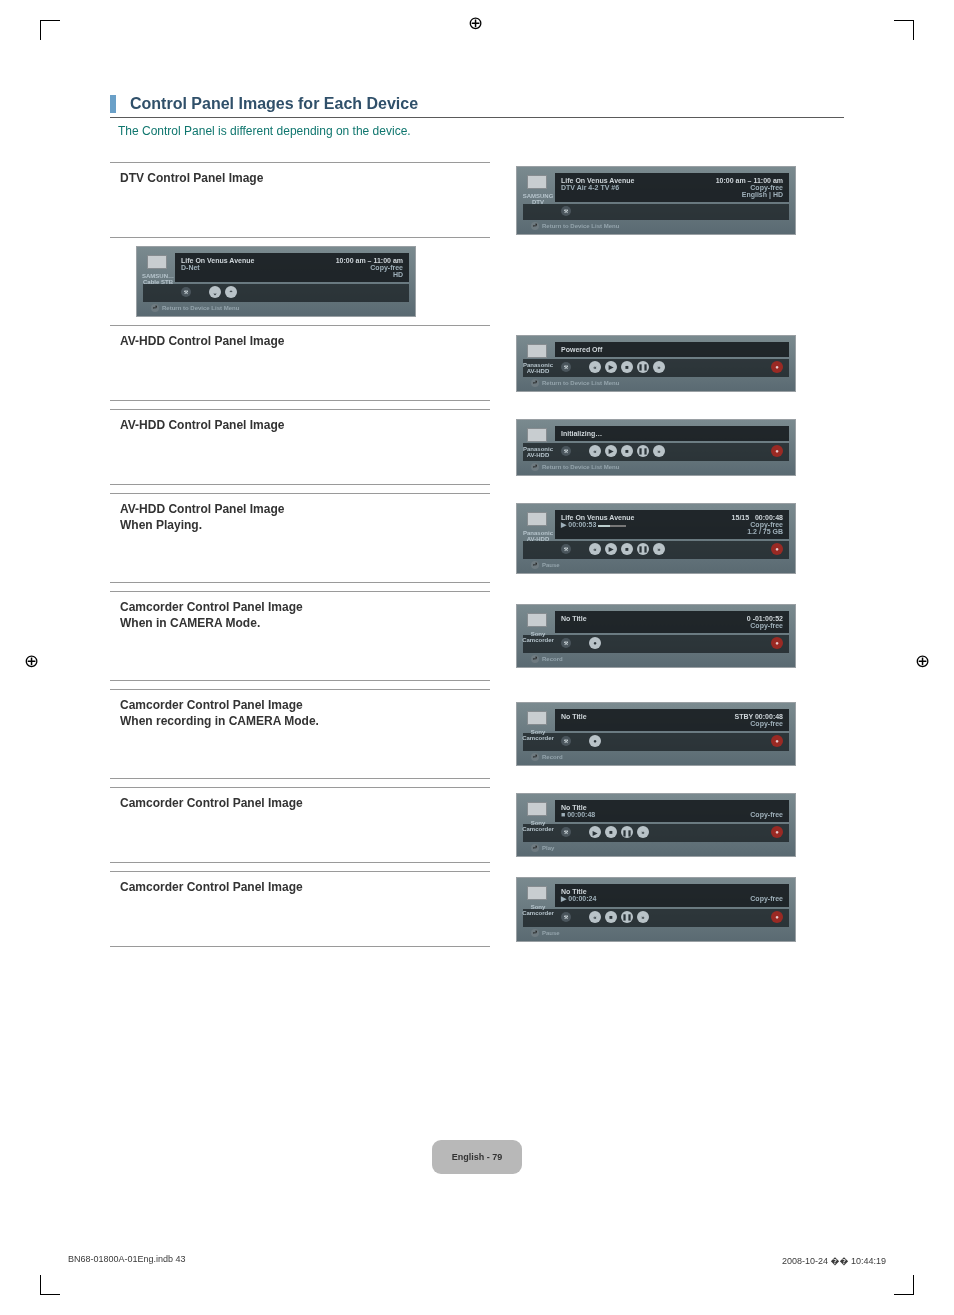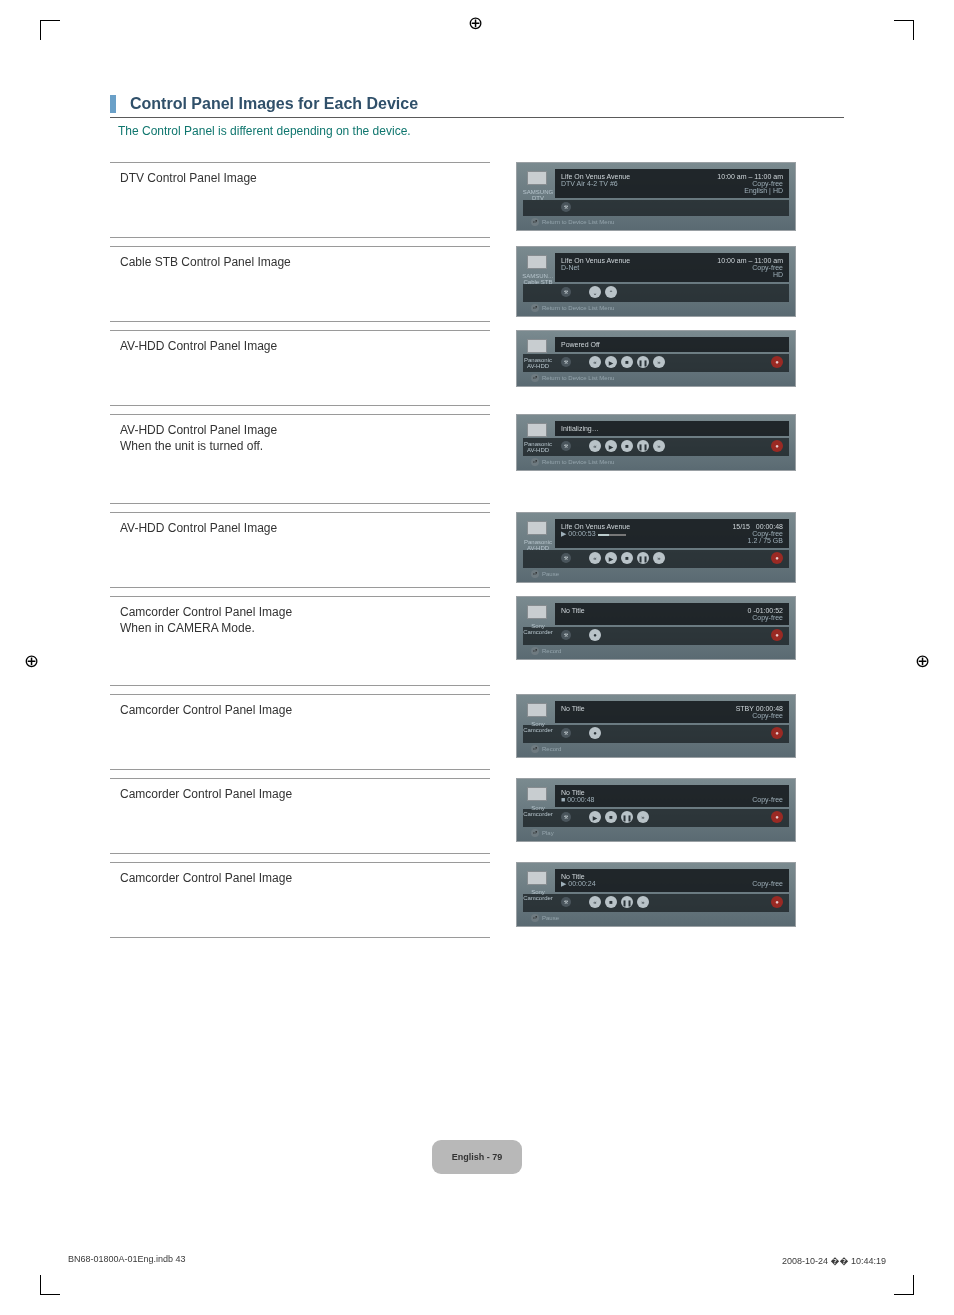--- a/index.html
+++ b/index.html
@@ -42,22 +42,23 @@
     margin: 2px 0 6px 0;
   }
   .intro {
     font-size: 12px;
     color: #0f766e;
     margin: 4px 0 24px 8px;
   }
   .rows { }
   .row {
     display: flex;
-    align-items: flex-start;
+    align-items: center;
     margin-bottom: 8px;
+    font-weight: bold;
   }
   .left-col {
     flex: 0 0 380px;
     border-top: 1px solid #9a9a9a;
     border-bottom: 1px solid #9a9a9a;
     padding: 8px 6px 50px 10px;
     font-size: 12px;
     color: #333;
   }
   .left-col .title { margin-bottom: 2px; }
@@ -202,23 +203,20 @@
               <span style="width: 10px;"></span>
             </div>
             <div class="foot">
               <span class="dot">⮐</span>
               <span>Return to Device List Menu</span>
             </div>
           </div>
         </div>
       </div>
       <div class="row">
-        <div class="left-col">
-          <div class="title">Cable STB Control Panel Image</div>
-        </div>
         <div class="right-col">
           <div class="panel">
             <div class="dev-icon"></div>
             <div class="dev-label"><span>SAMSUN…</span><br><span>Cable STB</span></div>
             <div class="panel-inner">
               <div class="p-line1">
                 <span>Life On Venus Avenue</span>
                 <span style="text-align:right"><span>10:00 am – 11:00 am</span></span>
               </div>
               <div class="p-line2">
@@ -271,21 +269,20 @@
             <div class="foot">
               <span class="dot">⮐</span>
               <span>Return to Device List Menu</span>
             </div>
           </div>
         </div>
       </div>
       <div class="row">
         <div class="left-col">
           <div class="title">AV-HDD Control Panel Image</div>
-          <div>When the unit is turned off.</div>
         </div>
         <div class="right-col">
           <div class="panel">
             <div class="dev-icon"></div>
             <div class="dev-label"><span>Panasonic</span><br><span>AV-HDD</span></div>
             <div class="panel-inner">
               <div class="p-line1">
                 <span>Initializing…</span>
                 <span style="text-align:right"><span></span></span>
               </div>
@@ -308,20 +305,21 @@
             <div class="foot">
               <span class="dot">⮐</span>
               <span>Return to Device List Menu</span>
             </div>
           </div>
         </div>
       </div>
       <div class="row">
         <div class="left-col">
           <div class="title">AV-HDD Control Panel Image</div>
+          <div>When Playing.</div>
         </div>
         <div class="right-col">
           <div class="panel">
             <div class="dev-icon"></div>
             <div class="dev-label"><span>Panasonic</span><br><span>AV-HDD</span></div>
             <div class="panel-inner">
               <div class="p-line1">
                 <span>Life On Venus Avenue</span>
                 <span style="text-align:right"><span>15/15</span>&nbsp;&nbsp;&nbsp;<span>00:00:48</span></span>
               </div>
@@ -377,20 +375,21 @@
             <div class="foot">
               <span class="dot">⮐</span>
               <span>Record</span>
             </div>
           </div>
         </div>
       </div>
       <div class="row">
         <div class="left-col">
           <div class="title">Camcorder Control Panel Image</div>
+          <div>When recording in CAMERA Mode.</div>
         </div>
         <div class="right-col">
           <div class="panel">
             <div class="dev-icon"></div>
             <div class="dev-label"><span>Sony</span><br><span>Camcorder</span></div>
             <div class="panel-inner">
               <div class="p-line1">
                 <span>No Title</span>
                 <span style="text-align:right"><span>STBY   00:00:48</span></span>
               </div>

